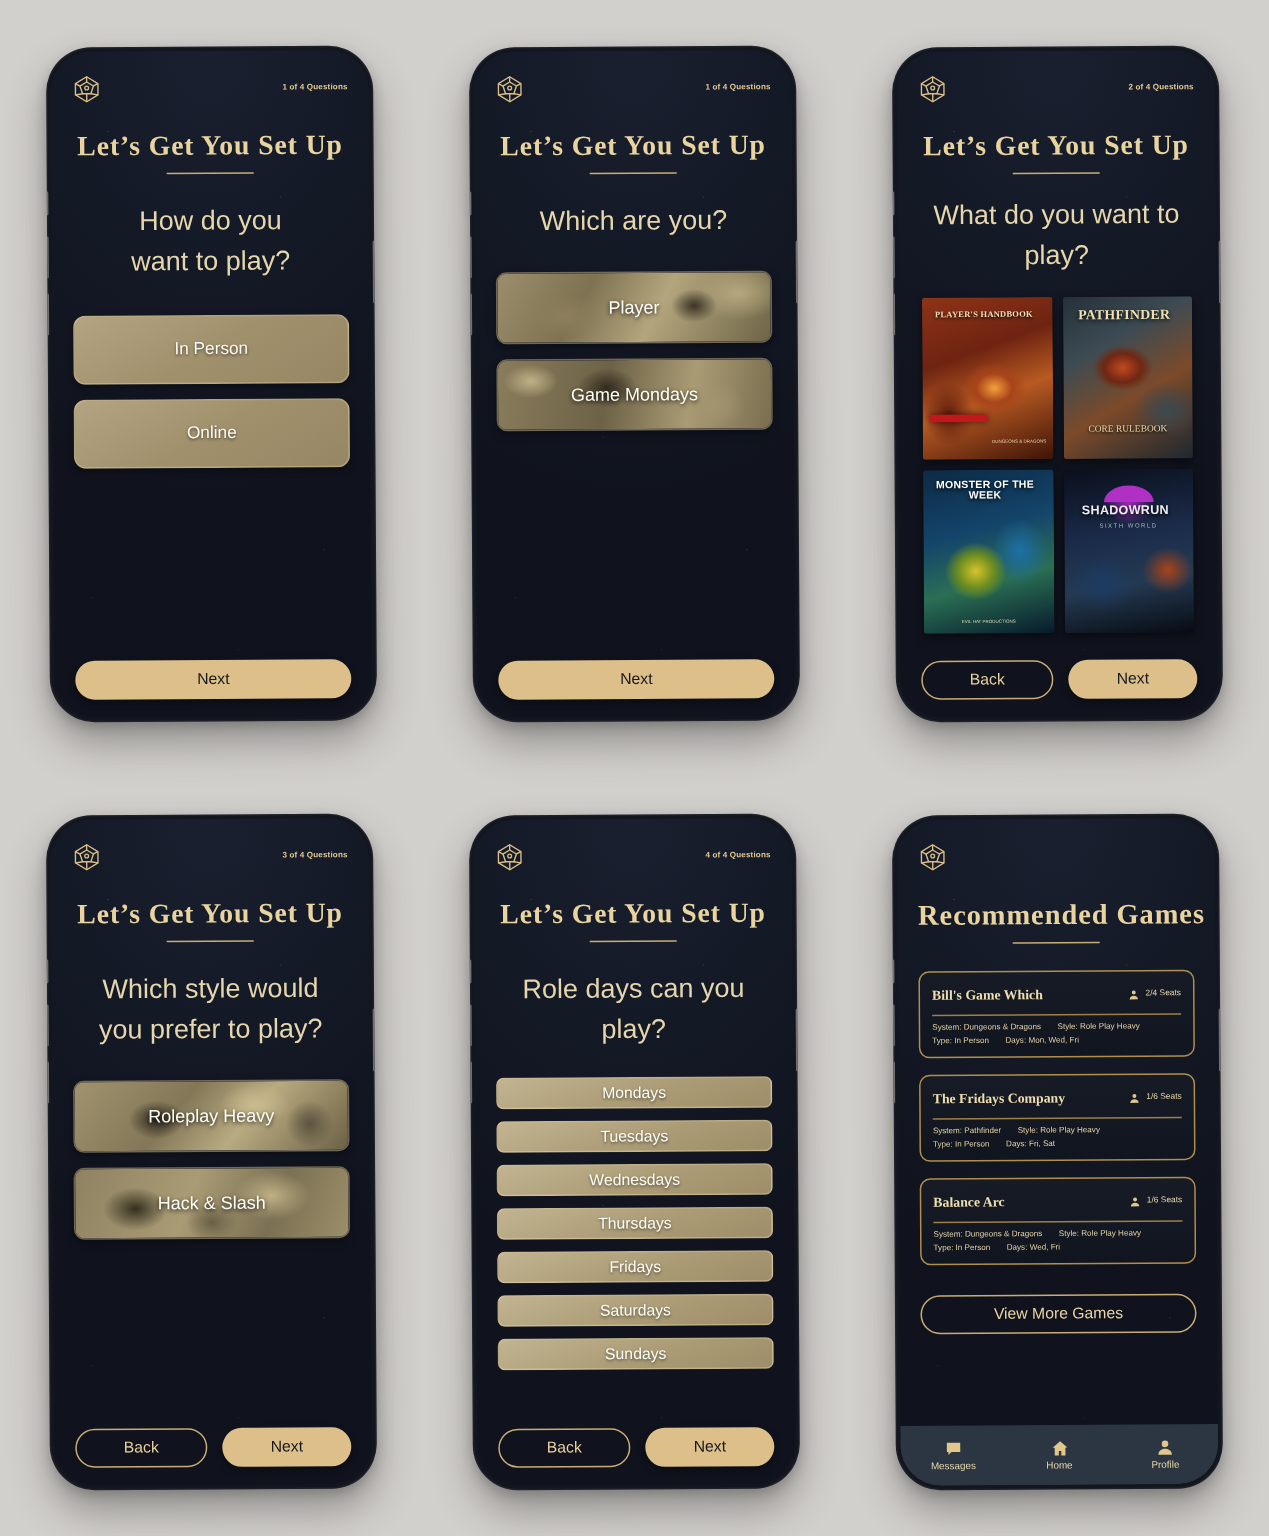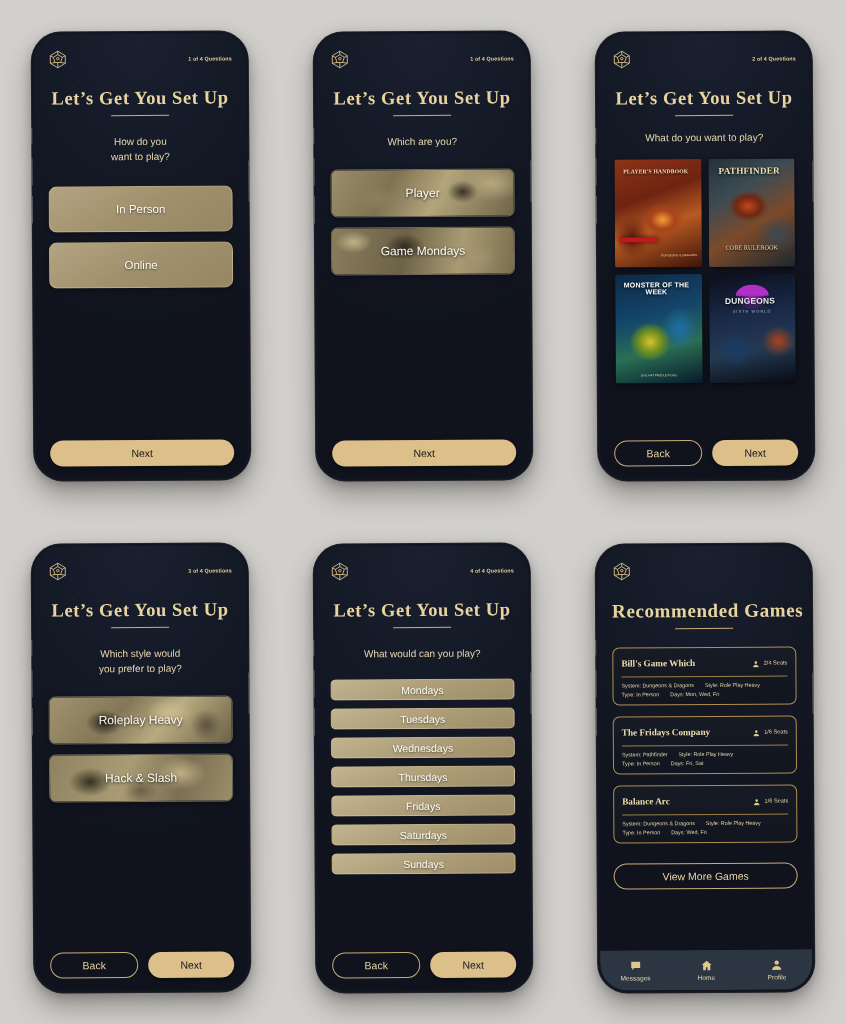--- a/index.html
+++ b/index.html
@@ -120,21 +120,21 @@
   .brand-title.big { font-size: 19px; }
   .rule {
     width: 58px; height: 1px;
     background: #c9ae77;
     margin: 6px auto 0;
     z-index: 2;
   }
   .question {
     text-align: center;
     color: #e6d6ad;
-    font-size: 10px;
+    font-size: 18px;
     line-height: 1.5;
     margin-top: 18px;
     padding: 0 6px;
     z-index: 2;
   }
 
   
   .body-area { flex: 1 1 auto; display:flex; flex-direction:column; z-index:2; }
   .spacer { flex: 1 1 auto; }
 
@@ -517,21 +517,21 @@
             <div class="cover pf">
               <span class="ctitle">PATHFINDER</span>
               <span class="ctitle2">CORE RULEBOOK</span>
             </div>
             <div class="cover motw">
               <span class="ctitle">MONSTER OF THE WEEK</span>
               <span class="sub">EVIL HAT PRODUCTIONS</span>
             </div>
             <div class="cover sr">
               <span class="cap"></span>
-              <span class="ctitle">DUNGEONS</span>
+              <span class="ctitle">SHADOWRUN</span>
               <span class="ctitle2">SIXTH WORLD</span>
             </div>
           </div>
           <div class="spacer"></div>
           <div class="nav-row">
             <div class="btn ghost">Back</div>
             <div class="btn primary">Next</div>
           </div>
         </div>
       </div>
@@ -599,21 +599,21 @@
               <polygon points="12,6.2 17.4,9.4 15.3,15.6 8.7,15.6 6.6,9.4"></polygon>
               <path d="M12,2 L12,6.2 M21,7.5 L17.4,9.4 M21,16.5 L15.3,15.6 M12,22 L12,15.6 M3,16.5 L8.7,15.6 M3,7.5 L6.6,9.4"></path>
               <circle cx="12" cy="11" r="1.5"></circle>
             </svg>
           </span>
           <span class="qcount">4 of 4 Questions</span>
         </div>
 
         <div class="brand-title">Let’s Get You  Set Up</div>
         <div class="rule"></div>
-        <div class="question">What would can you play?</div>
+        <div class="question">Role days can you play?</div>
 
         <div class="body-area">
           <div class="pill-list" style="margin-top:18px">
             <div class="pill">Mondays</div>
             <div class="pill">Tuesdays</div>
             <div class="pill">Wednesdays</div>
             <div class="pill">Thursdays</div>
             <div class="pill">Fridays</div>
             <div class="pill">Saturdays</div>
             <div class="pill">Sundays</div>

